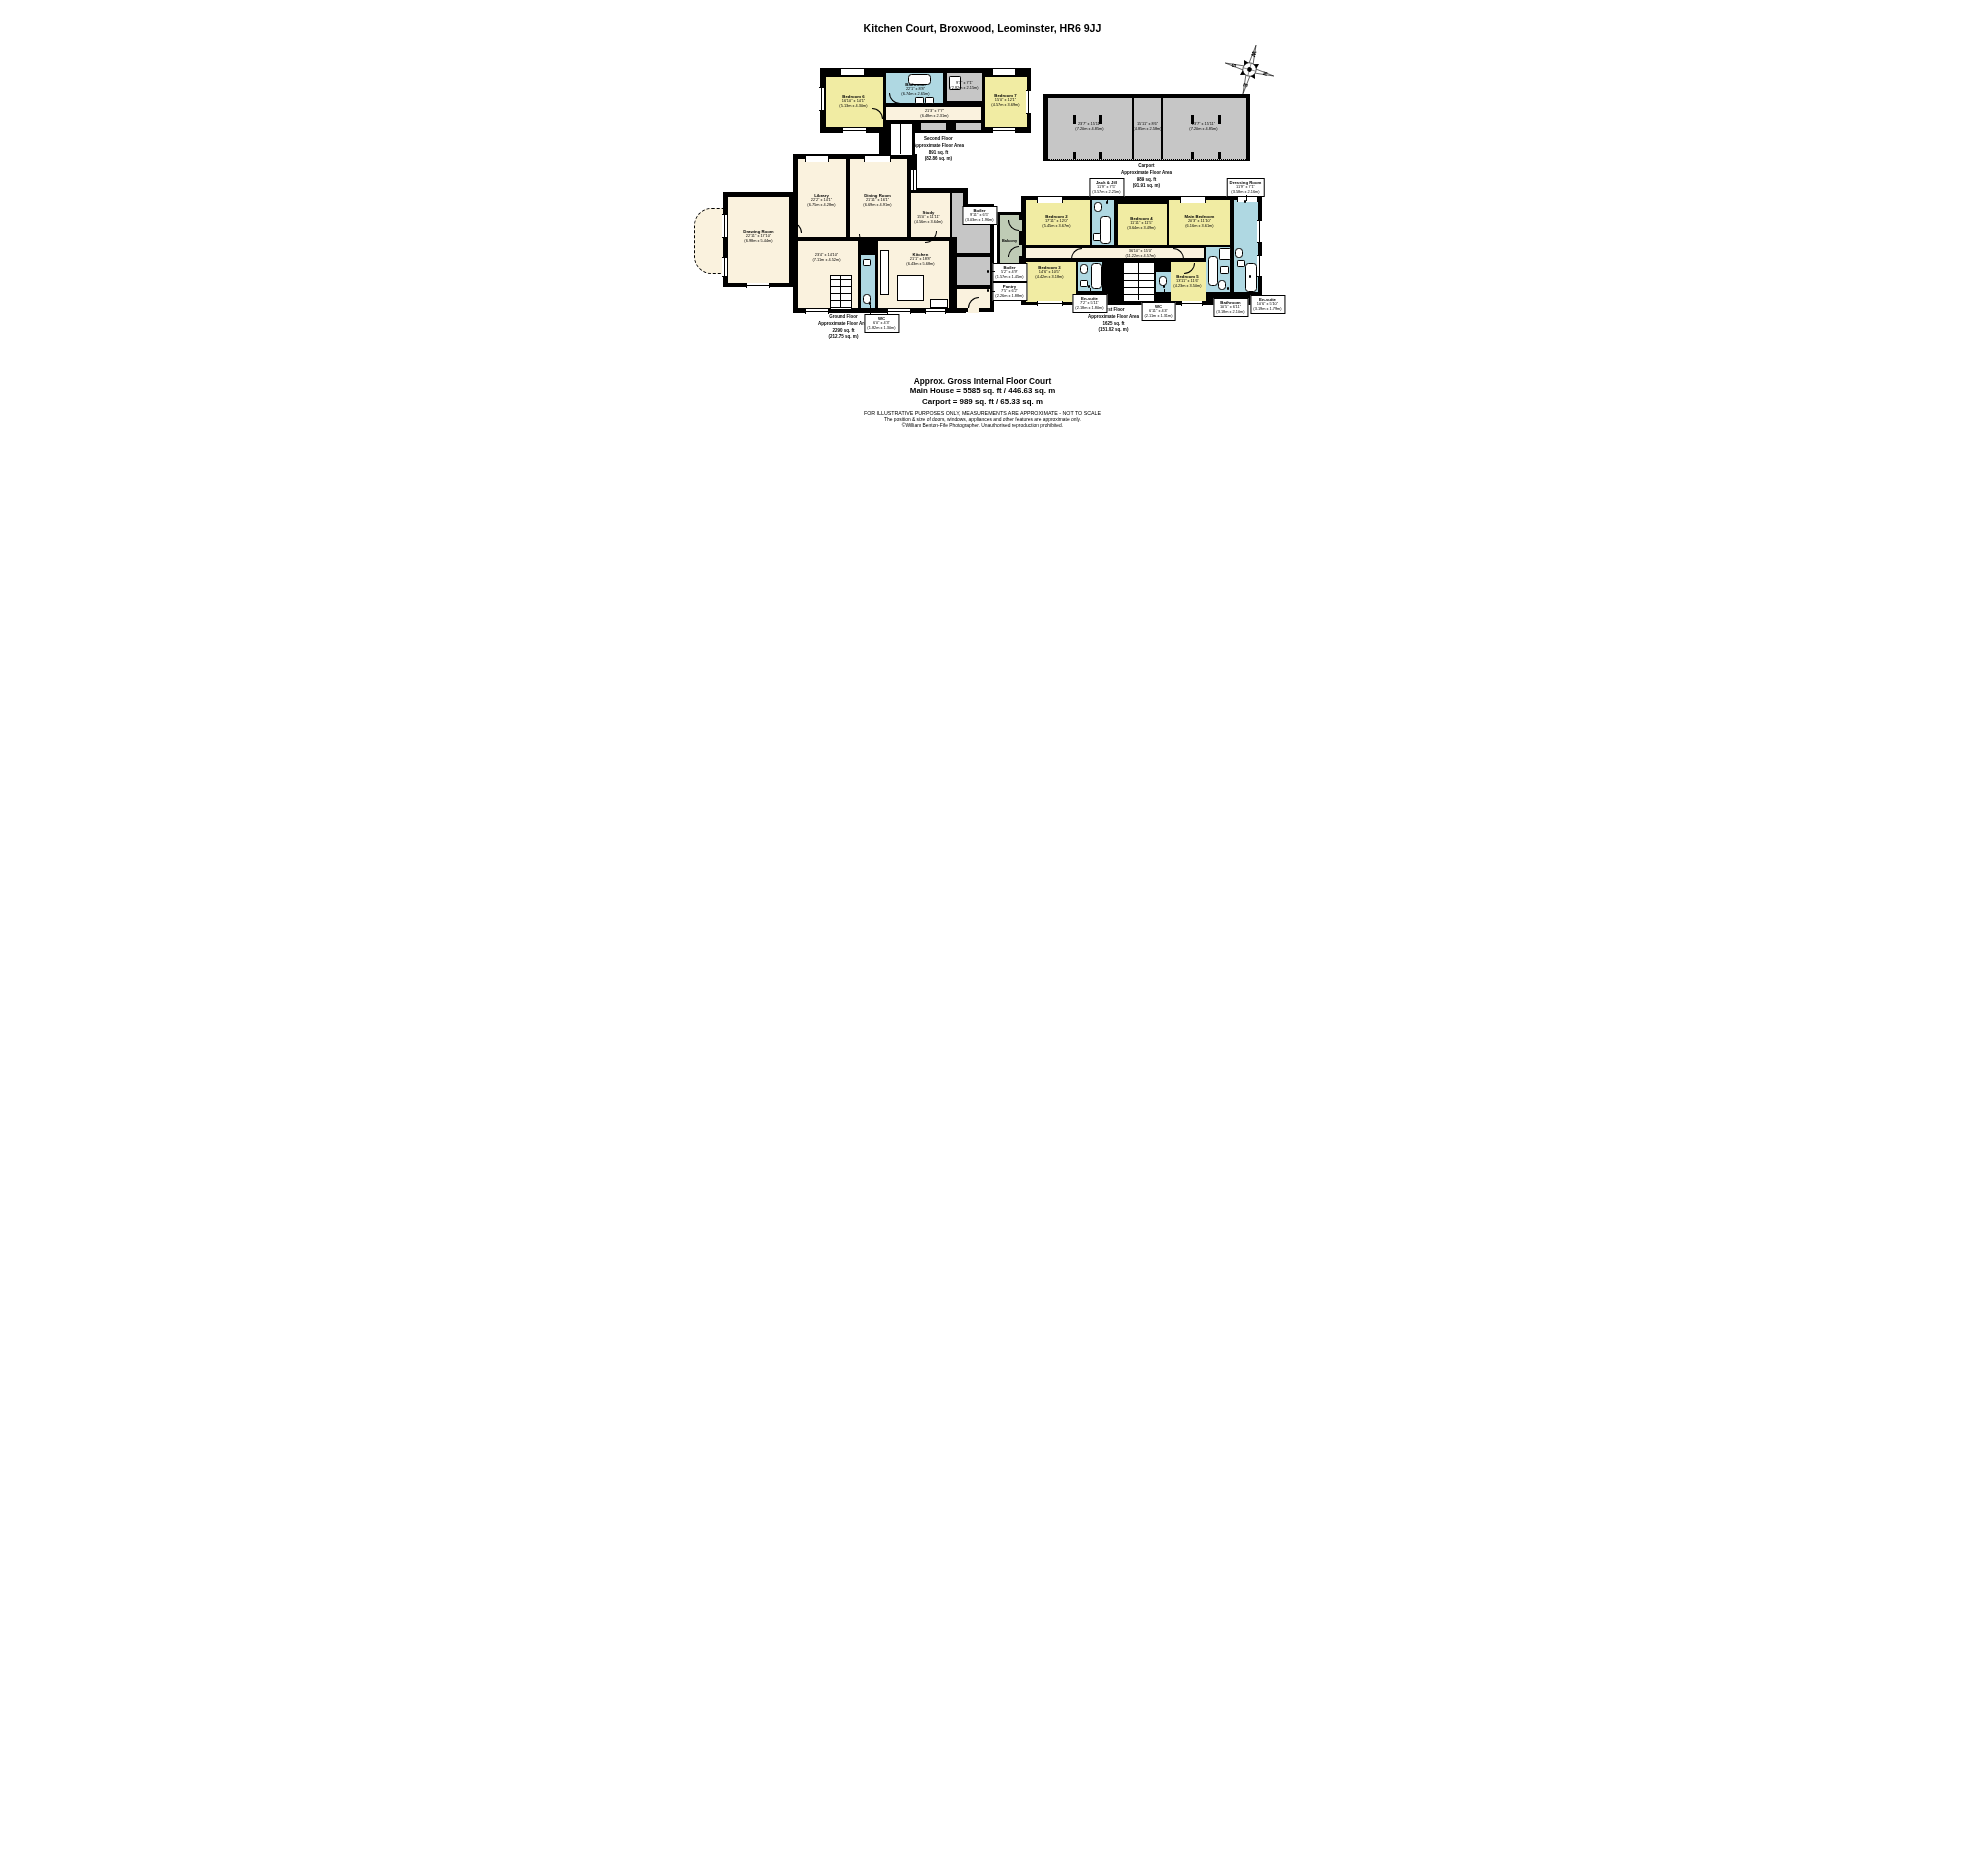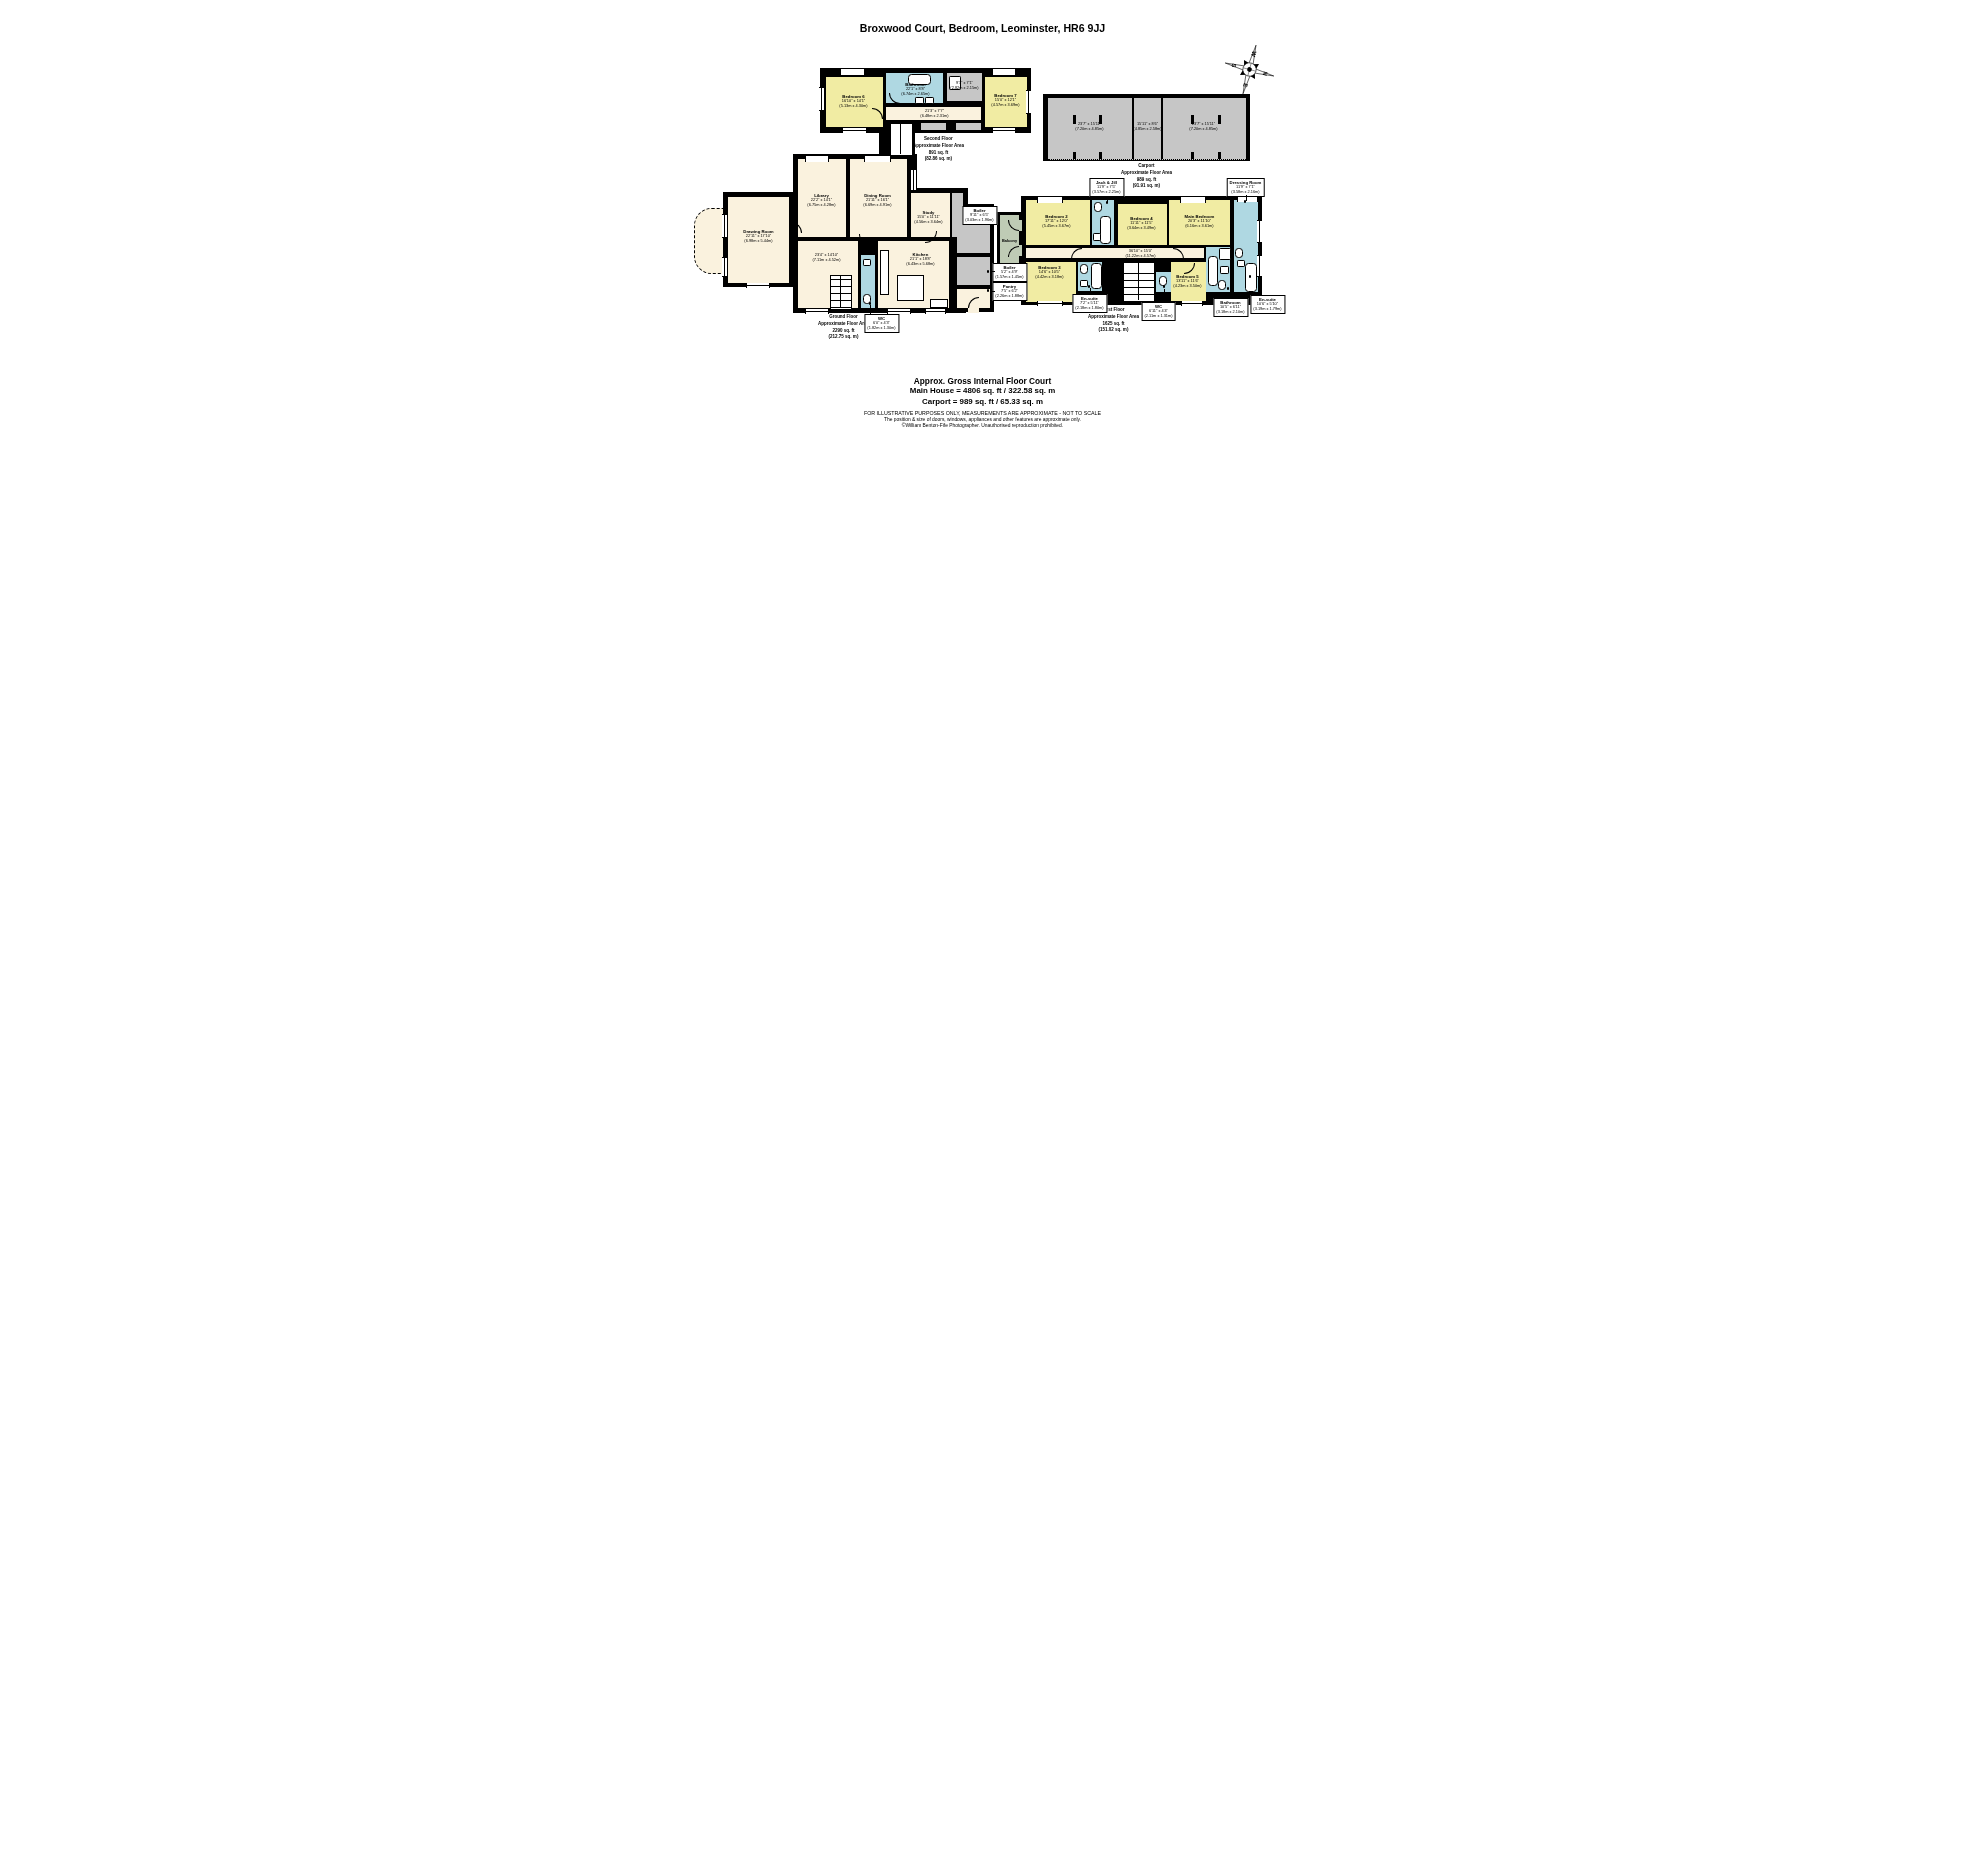--- a/index.html
+++ b/index.html
@@ -42,21 +42,21 @@
   #summary .d1{font-size:5.3px;margin-top:2.8px;}
   #summary .d2{font-size:4.9px;margin-top:1.2px;}
   #summary .d3{font-size:4.9px;margin-top:0.8px;}
   #compass{position:absolute;left:547px;top:42px;z-index:9;}
 </style>
 </head>
 <body>
 
 <div id="plan">
 
-  <div id="title">Broxwood Court, Bedroom, Leominster, HR6 9JJ</div>
+  <div id="title">Kitchen Court, Broxwood, Leominster, HR6 9JJ</div>
 
   <svg id="compass" width="55" height="55" viewBox="-70 -70 140 140">
     <g transform="rotate(105)">
       <polygon points="0,-30 21,-21 30,0 21,21 0,30 -21,21 -30,0 -21,-21" fill="none" stroke="none"></polygon>
       <polygon points="0,-28 10,-10 -10,-10" fill="#000" transform="rotate(45)"></polygon>
       <polygon points="0,-28 10,-10 -10,-10" fill="#000" transform="rotate(135)"></polygon>
       <polygon points="0,-28 10,-10 -10,-10" fill="#000" transform="rotate(225)"></polygon>
       <polygon points="0,-28 10,-10 -10,-10" fill="#000" transform="rotate(315)"></polygon>
       <polygon points="0,-64 7,0 0,10 -7,0" fill="#fff" stroke="#000" stroke-width="1.4"></polygon>
       <polygon points="0,64 7,0 0,-10 -7,0" fill="#fff" stroke="#000" stroke-width="1.4"></polygon>
@@ -392,21 +392,21 @@
   <div class="dot" style="left:574px;top:275px;"></div>
   <div class="caption" style="left:439px;top:307px;">
     <div>First Floor</div>
     <div>Approximate Floor Area</div>
     <div>1625 sq. ft</div>
     <div>(151.02 sq. m)</div>
   </div>
 
   <div id="summary">
     <div class="s1">Approx. Gross Internal Floor Court</div>
-    <div class="s2">Main House = 4806 sq. ft / 322.58 sq. m</div>
+    <div class="s2">Main House = 5585 sq. ft / 446.63 sq. m</div>
     <div class="s2">Carport = 989 sq. ft / 65.33 sq. m</div>
     <div class="d1">FOR ILLUSTRATIVE PURPOSES ONLY, MEASUREMENTS ARE APPROXIMATE - NOT TO SCALE</div>
     <div class="d2">The position &amp; size of doors, windows, appliances and other features are approximate only.</div>
     <div class="d3">©William Benton-Fife Photographer. Unauthorised reproduction prohibited.</div>
   </div>
 
 </div>
 
 
 </body></html>

